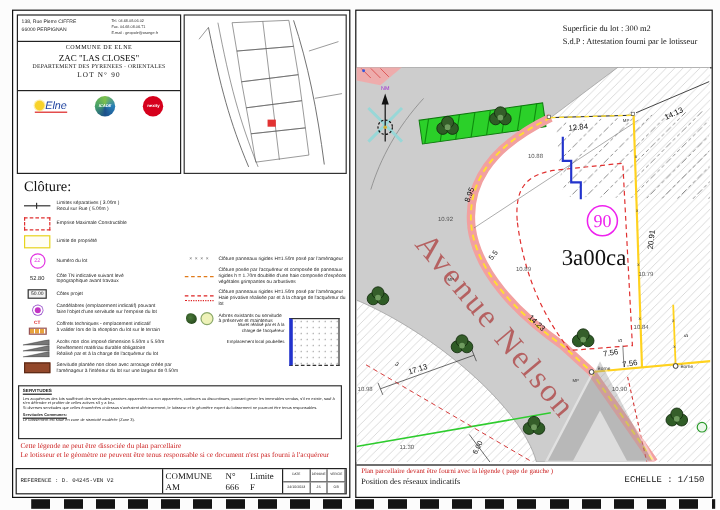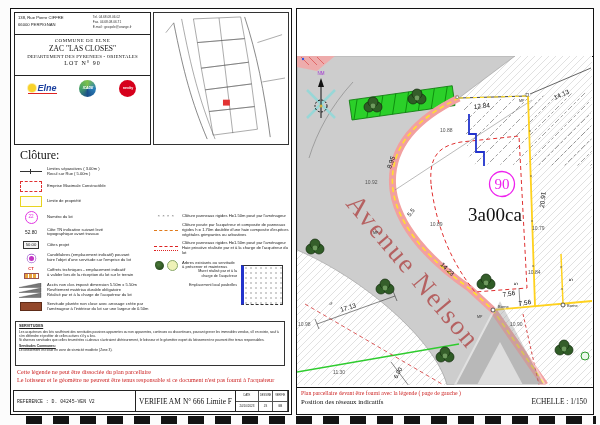--- a/index.html
+++ b/index.html
@@ -18,21 +18,21 @@
   .tagline{font-size:3.6px;font-weight:bold;color:#c22;text-align:right;padding-right:8px;margin-top:1px;}
   .addr-row{height:22px;border-bottom:1px solid #222;display:flex;box-sizing:border-box;padding:2px 3px;}
   .addr-left{width:58%;font-size:4.2px;color:#222;line-height:1.6;}
   .addr-right{width:42%;font-size:3.2px;color:#333;line-height:1.5;}
   .title-lines{height:41px;border-bottom:1px solid #222;text-align:center;font-family:"Liberation Serif",serif;color:#111;box-sizing:border-box;padding-top:3px;}
   .commune{font-size:5px;letter-spacing:.5px;}
   .zac{font-size:7.5px;margin-top:1px;}
   .dept{font-size:4.8px;margin-top:1px;letter-spacing:.2px;}
   .lotno{font-size:6px;margin-top:1px;letter-spacing:1px;}
   .partners-row{height:24px;display:flex;align-items:center;justify-content:space-around;padding:0 2px;}
-  .logo-elne{display:flex;align-items:center;font-size:9px;font-weight:bold;font-style:italic;color:#1a3f9e;border-bottom:1.6px solid #d22;}
+  .logo-elne{display:flex;align-items:center;font-size:9px;font-weight:normal;font-style:italic;color:#1a3f9e;border-bottom:1.6px solid #d22;}
   .elne-sun{width:8px;height:8px;border-radius:50%;background:#f8d22a;margin-right:1px;box-shadow:0 0 0 1px #f8d22a66;}
   .logo-icade{width:17px;height:17px;border-radius:50%;background:conic-gradient(#7ec14b,#2980b9,#1b4f8a,#46a06a,#7ec14b);display:flex;align-items:center;justify-content:center;color:#fff;font-size:3.4px;font-weight:bold;font-style:italic;}
   .logo-nexity{width:17px;height:17px;border-radius:50%;background:#d6001c;display:flex;align-items:center;justify-content:center;color:#fff;font-size:3.6px;font-weight:bold;}
 
   .inset-box{position:absolute;left:142px;top:3px;width:136px;height:133px;border:0.8px solid #333;box-sizing:border-box;background:#fff;}
   .inset-box svg{width:100%;height:100%;}
 
   
   .legend-title{position:absolute;left:9px;top:139px;font-family:"Liberation Serif",serif;font-size:12px;color:#111;}
   .legend-col{position:absolute;font-size:4.1px;color:#222;line-height:1.18;}
@@ -83,21 +83,21 @@
 
   
   .plan-header{position:absolute;left:0;top:0;right:0;height:47px;border-bottom:1.2px solid #111;}
   .plan-title{position:absolute;left:50px;top:9px;font-family:"Liberation Serif",serif;font-size:21px;letter-spacing:3px;word-spacing:8px;color:#111;}
   .sup-block{position:absolute;left:172px;top:10px;width:120px;font-family:"Liberation Serif",serif;font-size:7px;color:#111;line-height:1.55;}
   .plan-map{position:absolute;left:0;top:47px;width:295px;height:329px;}
   .plan-footer{position:absolute;left:0;right:0;bottom:0;height:27px;border-top:1.2px solid #111;box-sizing:border-box;padding:1.5px 4px 0 4px;}
   .pf-line1{font-family:"Liberation Serif",serif;font-size:5.8px;color:#c22;}
   .pf-line2{display:flex;justify-content:space-between;align-items:center;margin-top:1.5px;}
   .pf-pos{font-family:"Liberation Serif",serif;font-size:6.8px;color:#111;}
-  .pf-scale{font-family:Liberation Serif, serif;font-size:7.4px;color:#111;padding-right:2px;}
+  .pf-scale{font-family:Liberation Mono, monospace;font-size:7.4px;color:#111;padding-right:2px;}
   .bottom-dashes{position:absolute;left:26px;right:4px;bottom:1px;height:8px;
     background:repeating-linear-gradient(90deg,#141414 0 16px,transparent 16px 27px);}
 </style>
 </head>
 <body>
 
 <div class="canvas">
 
   <div class="page page-left">
 
@@ -288,41 +288,45 @@
     </div>
 
     <div class="disclaimer">
       <div>Cette légende ne peut être dissociée du plan parcellaire</div>
       <div>Le lotisseur et le géomètre ne peuvent être tenus responsable si ce document n'est pas fourni à l'acquéreur</div>
     </div>
 
     <div class="ref-footer">
       <div class="rf-cell1">REFERENCE : D. 04245-VEN V2</div>
       <div class="rf-cell2">
-        <span>VERIFIE AM</span>
+        <span>COMMUNE AM</span>
         <span>N° 666</span>
         <span>Limite F</span>
       </div>
       <div class="rf-cell3">
         <div class="rf-hrow">
           <div>DATE</div>
           <div>DESSINE</div>
           <div>VERIFIE</div>
         </div>
         <div class="rf-vrow">
           <div>24/10/2023</div>
           <div>JS</div>
           <div>GB</div>
         </div>
       </div>
     </div>
   </div>
 
   <div class="page page-right">
     <div class="plan-header">
+      <div class="sup-block">
+        <div>Superficie  du lot : 300 m2</div>
+        <div>S.d.P : Attestation fourni par le lotisseur</div>
+      </div>
     </div>
 
     <svg class="plan-map" viewBox="0 0 295 329" preserveAspectRatio="none">
       <defs>
         <pattern id="ph" width="7" height="7" patternUnits="userSpaceOnUse">
             <path d="M0,7 L7,0" stroke="#c2c2c2" stroke-width="0.5"></path>
           </pattern>
         <pattern id="pf" width="13" height="13" patternUnits="userSpaceOnUse">
             <path d="M0,13 L13,0" stroke="#444" stroke-width="0.6" stroke-dasharray="3,2.2"></path>
           </pattern>

